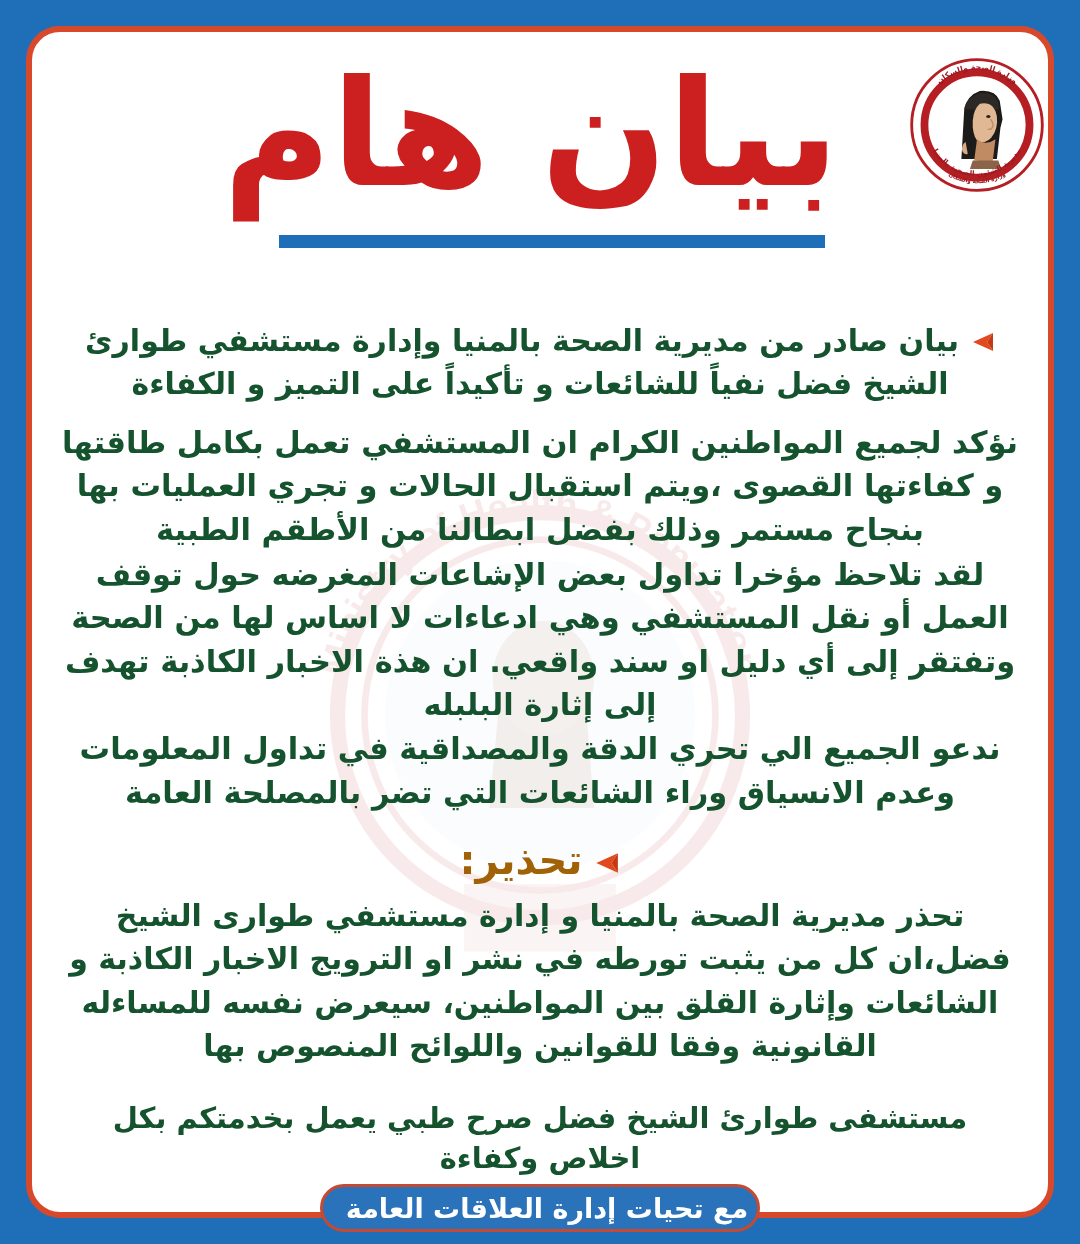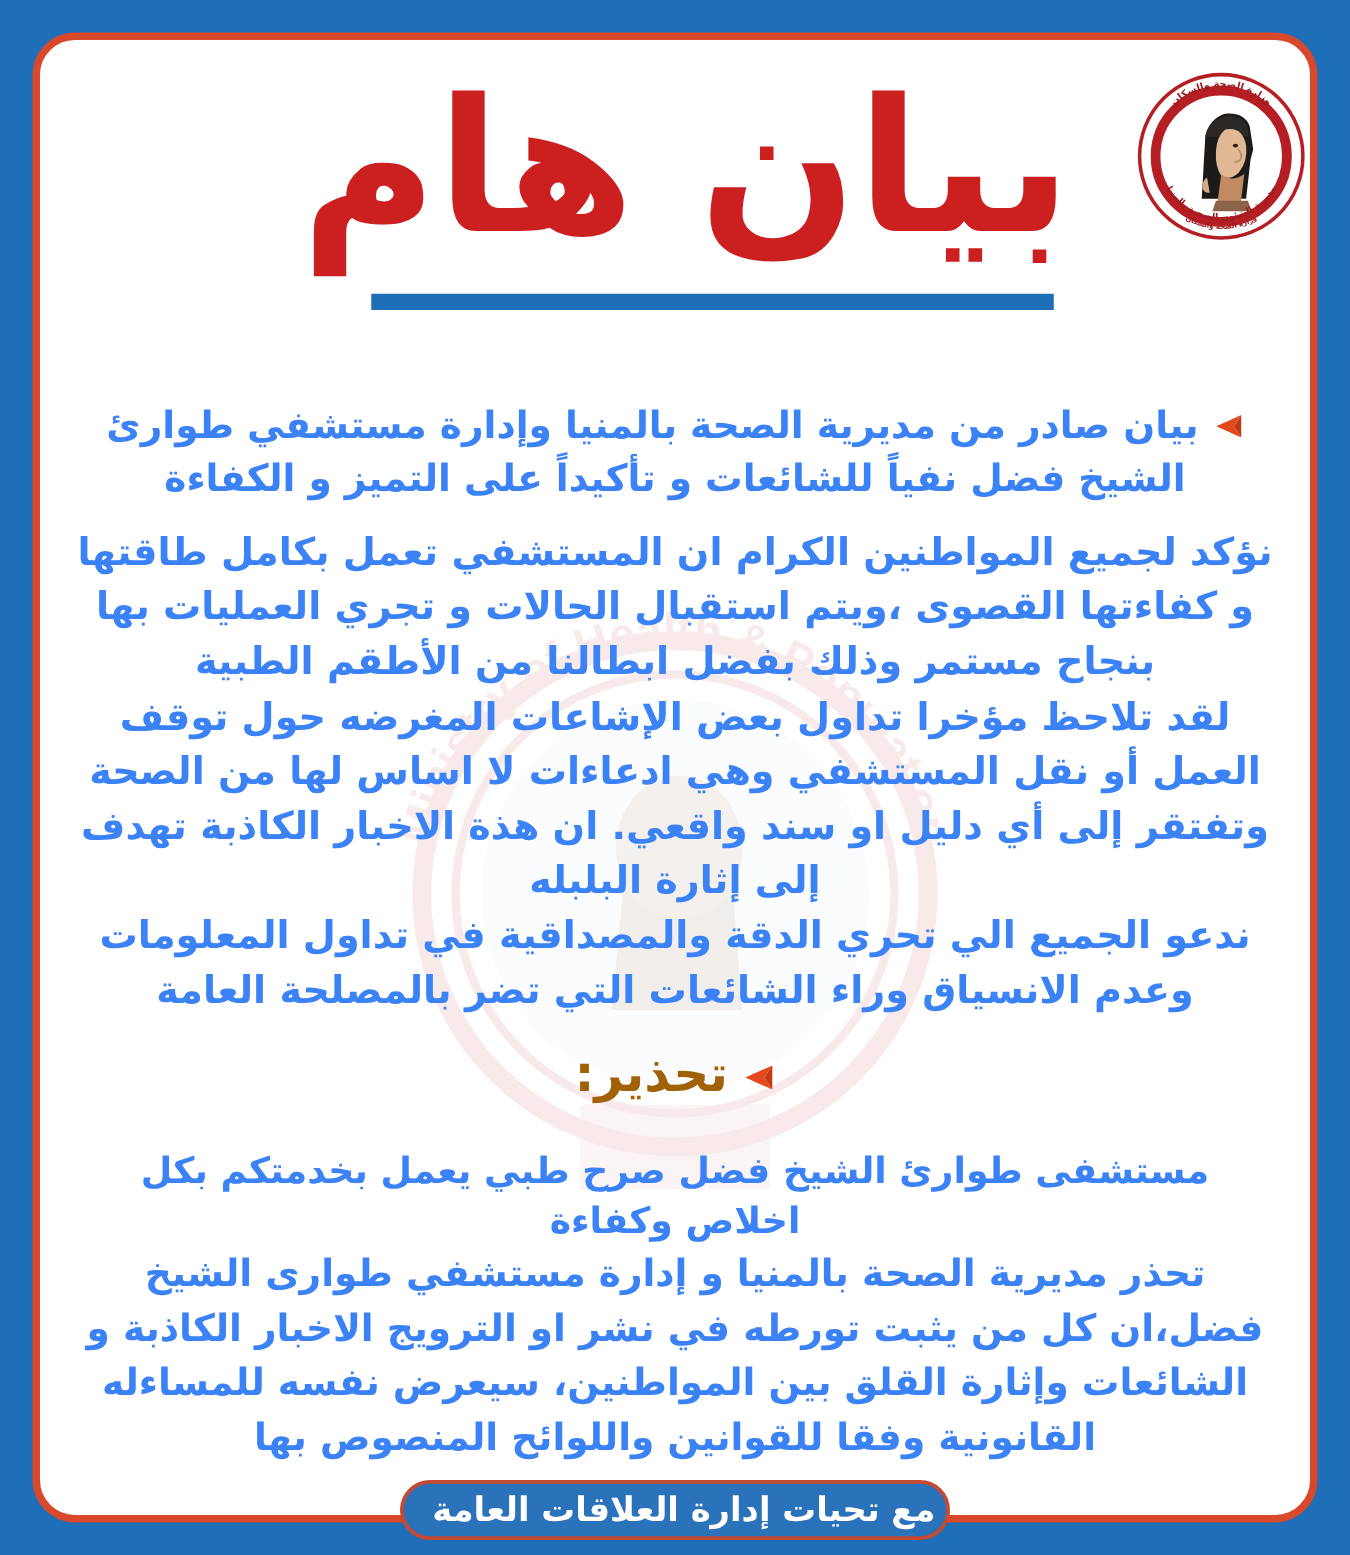--- a/index.html
+++ b/index.html
@@ -64,21 +64,21 @@
     right: 0;
     left: 48px;
     top: 22px;
     width: 142px;
     height: 142px;
   }
   .logo svg { width: 100%; height: 100%; display: block; }
 
   .title-wrap {
     position: absolute;
-    left: 250px;
+    left: 232px;
     top: 10px;
     width: 575px;
     text-align: center;
   }
   .title {
     font-size: 148px;
     line-height: 1.25;
     font-weight: bold;
     color: #cc1f1f;
     letter-spacing: 2px;
@@ -97,21 +97,21 @@
   .body-text {
     position: absolute;
     left: 30px;
     right: 30px;
     top: 288px;
     direction: rtl;
     text-align: center;
   }
 
   .para {
-    color: #3b82f6;
+    color: #14532d;
     font-weight: bold;
     font-size: 30.5px;
     line-height: 1.42;
     margin: 0 0 1px 0;
     direction: rtl;
     text-align: center;
     font-family: "DejaVu Sans", "Liberation Sans", sans-serif;
   }
   .para.p1 { font-size: 30px; }
   .para.p2 { margin-top: 16px; }
@@ -259,23 +259,23 @@
 
       <p class="para p3">لقد تلاحظ مؤخرا تداول بعض الإشاعات المغرضه حول توقف العمل أو نقل المستشفي وهي ادعاءات لا اساس لها من الصحة وتفتقر إلى أي دليل او سند واقعي. ان هذة الاخبار الكاذبة تهدف إلى إثارة البلبله</p>
 
       <p class="para p4">ندعو الجميع الي تحري الدقة والمصداقية في تداول المعلومات وعدم الانسياق وراء الشائعات التي تضر بالمصلحة العامة</p>
 
       <div class="warn-head"><span class="bullet-arrow"><svg viewBox="0 0 26 22" xmlns="http://www.w3.org/2000/svg">
               <path d="M24 2 L4 11 L24 20 L18 11 Z" fill="#e2491f"></path>
               <path d="M24 2 L18 11 L24 20 Z" fill="#c53a16"></path>
             </svg></span><span>تحذير:</span></div>
 
+      <p class="para warn-body">تحذر مديرية الصحة بالمنيا و إدارة مستشفي طوارى الشيخ فضل،ان كل من يثبت تورطه في نشر او الترويج الاخبار الكاذبة و الشائعات وإثارة القلق بين المواطنين، سيعرض نفسه للمساءله القانونية وفقا للقوانين واللوائح المنصوص بها</p>
+
       <p class="para closing">مستشفى طوارئ الشيخ فضل صرح طبي يعمل بخدمتكم بكل اخلاص وكفاءة</p>
-
-      <p class="para warn-body">تحذر مديرية الصحة بالمنيا و إدارة مستشفي طوارى الشيخ فضل،ان كل من يثبت تورطه في نشر او الترويج الاخبار الكاذبة و الشائعات وإثارة القلق بين المواطنين، سيعرض نفسه للمساءله القانونية وفقا للقوانين واللوائح المنصوص بها</p>
 
     </div>
 
   </div>
 
   <div class="footer-pill">
     <span class="footer-text">مع تحيات إدارة العلاقات العامة</span>
   </div>
 
 </div>

